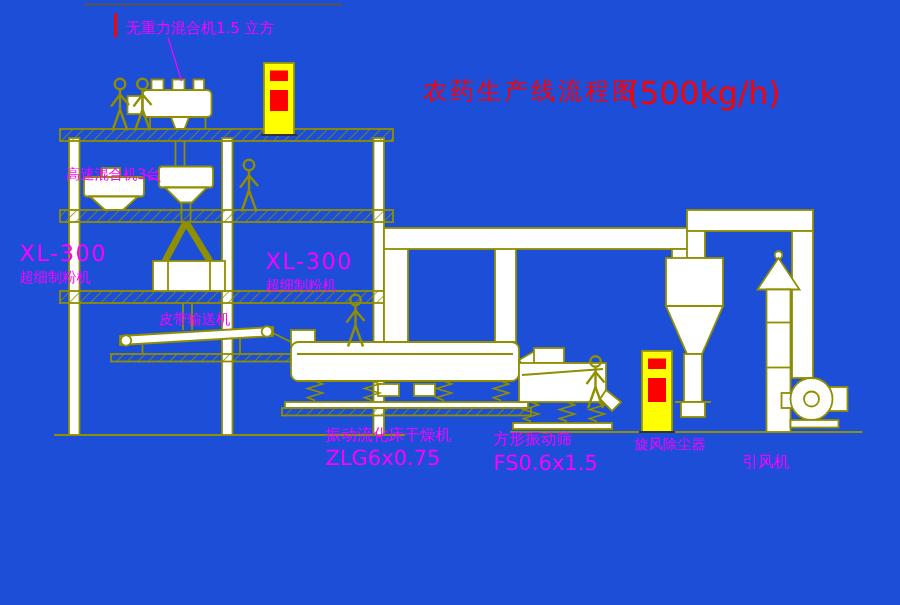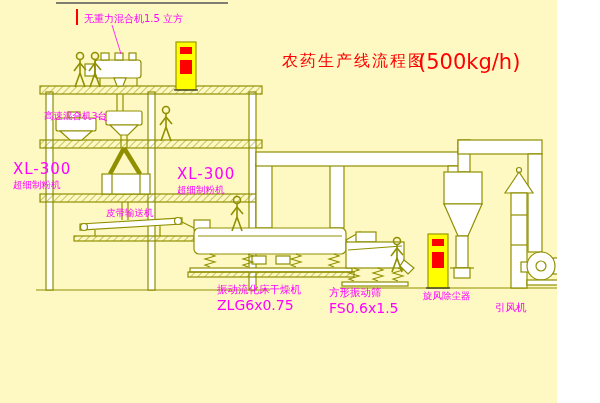--- a/index.html
+++ b/index.html
@@ -1,16 +1,16 @@
 <!DOCTYPE html>
 <html><head>
 <meta charset="utf-8">
 <style>
   html,body{margin:0;padding:0;background:#ffffff;}
-  .canvas{position:relative;width:557px;height:403px;background:#fef9c3;overflow:hidden;text-decoration:underline;}
+  .canvas{position:relative;width:600px;height:403px;background:#1d4ed8;overflow:hidden;text-decoration:underline;}
   svg{display:block;}
   text{font-family:"DejaVu Sans",sans-serif;}
   .lbl{fill:#ff00ff;}
   .ttl{fill:#ff0000;}
 </style>
 </head>
 <body>
 
 <div class="canvas">
 <svg width="600" height="403" viewBox="0 0 600 403">

